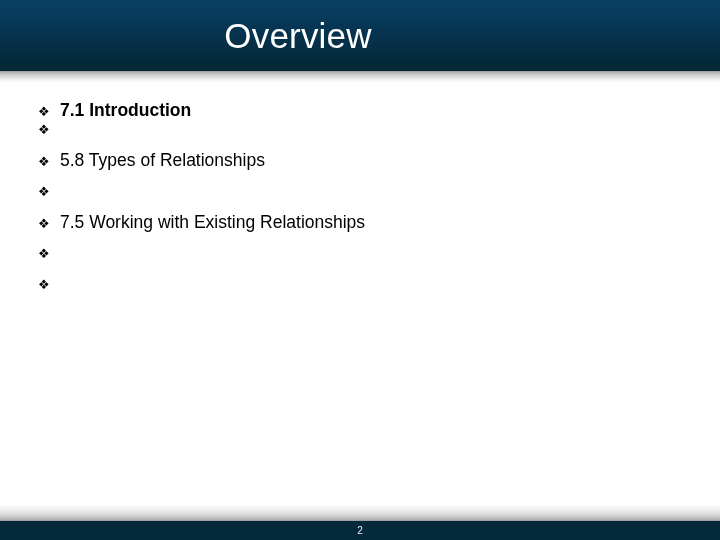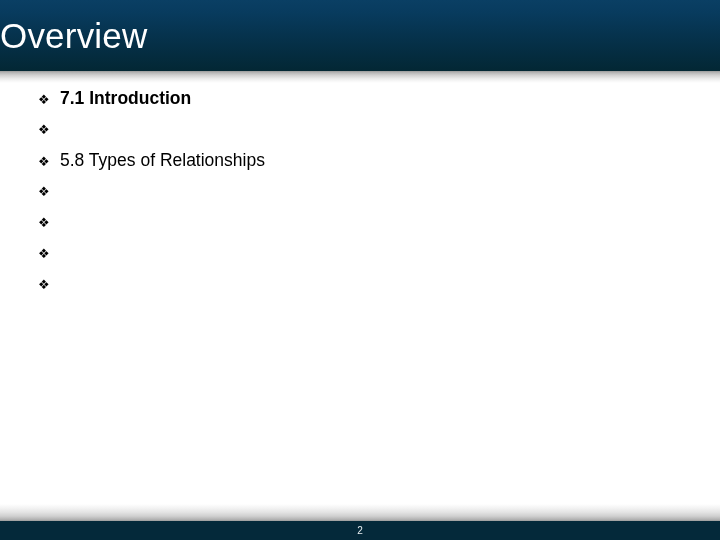--- a/index.html
+++ b/index.html
@@ -33,21 +33,21 @@
     background: linear-gradient(to bottom, #0a3f64 0%, #083b5e 18%, #06334e 48%, #042c3f 78%, #032734 100%);
   }
 
   #slide-title {
     position: absolute;
     left: 0;
     top: 0;
     width: 596px;
     height: 71px;
     line-height: 71px;
-    text-align: left;
+    text-align: center;
     color: #ffffff;
     font-size: 35px;
     font-weight: normal;
     letter-spacing: 0.2px;
     font-family: "Liberation Sans", sans-serif;
     white-space: nowrap;
   }
 
   
   #header-shadow {
@@ -91,20 +91,21 @@
     flex: 0 0 auto;
     color: #000000;
     font-size: 17.5px;
     line-height: 31px;
     font-family: "Liberation Sans", sans-serif;
     white-space: nowrap;
   }
 
   .bullet-row.is-bold .bullet-text {
     font-weight: bold;
+    margin-top: 12px;
   }
 
   
   #footer-shadow {
     position: absolute;
     left: 0;
     bottom: 19px;
     width: 720px;
     height: 17px;
     background: linear-gradient(to bottom, #ffffff 0%, #f4f4f4 22%, #e4e4e4 48%, #cfcfcf 72%, #b0b0b0 92%, #9c9c9c 100%);
@@ -154,20 +155,21 @@
       </div>
       <div class="bullet-row">
         <span class="bullet-glyph">❖</span>
         <span class="bullet-text">5.8 Types of Relationships</span>
       </div>
       <div class="bullet-row">
         <span class="bullet-glyph">❖</span>
       </div>
       <div class="bullet-row">
         <span class="bullet-glyph">❖</span>
+        <span class="bullet-text">7.5 Working with Existing Relationships</span>
       </div>
       <div class="bullet-row">
         <span class="bullet-glyph">❖</span>
       </div>
       <div class="bullet-row">
         <span class="bullet-glyph">❖</span>
       </div>
     </div>
 
   <div id="footer-shadow"></div>

